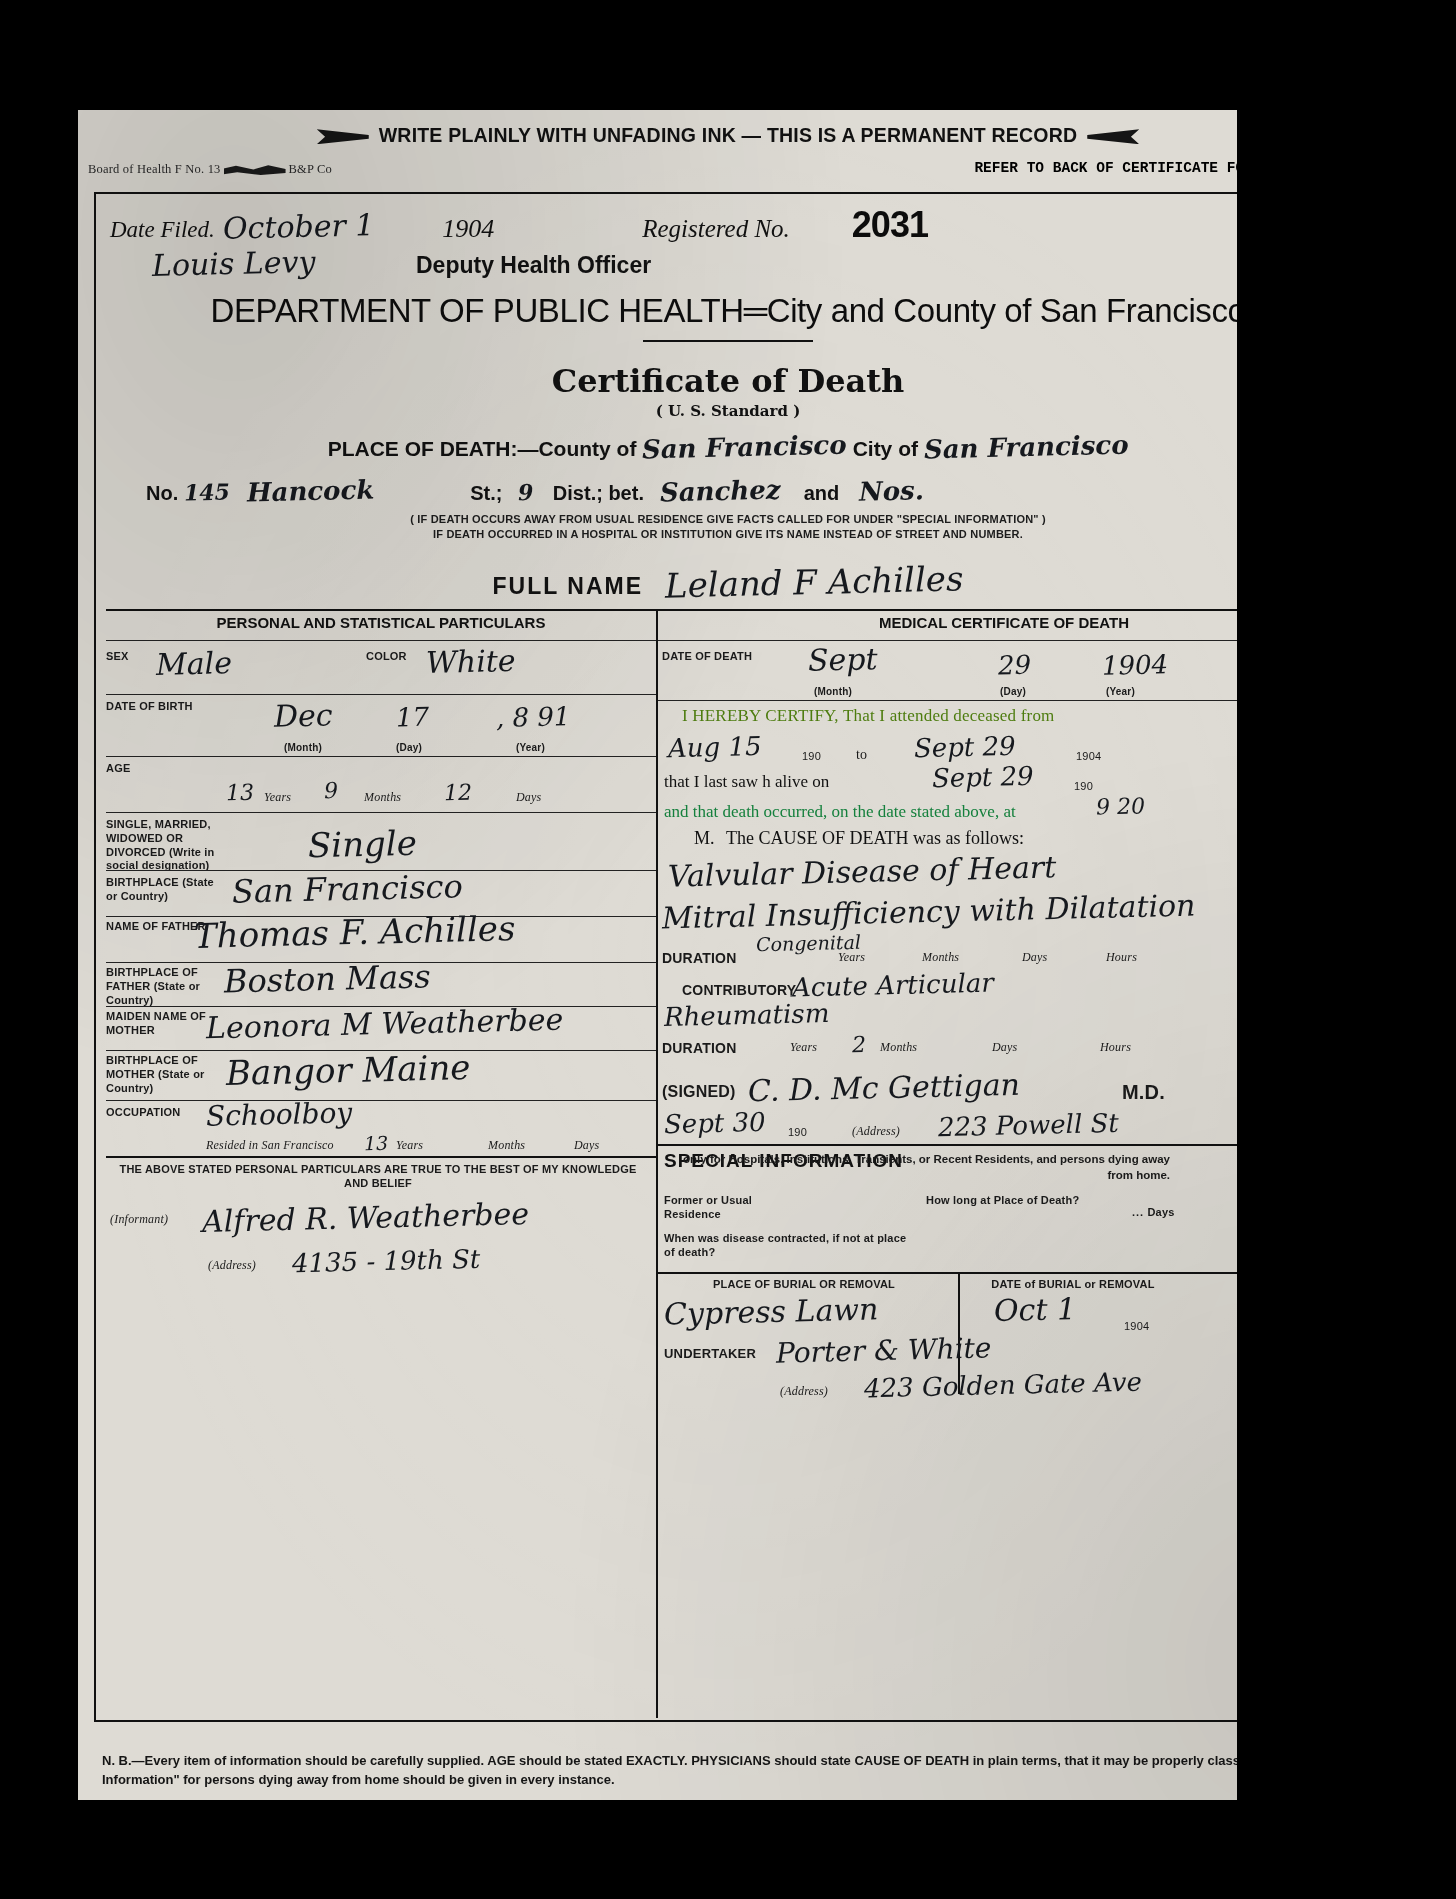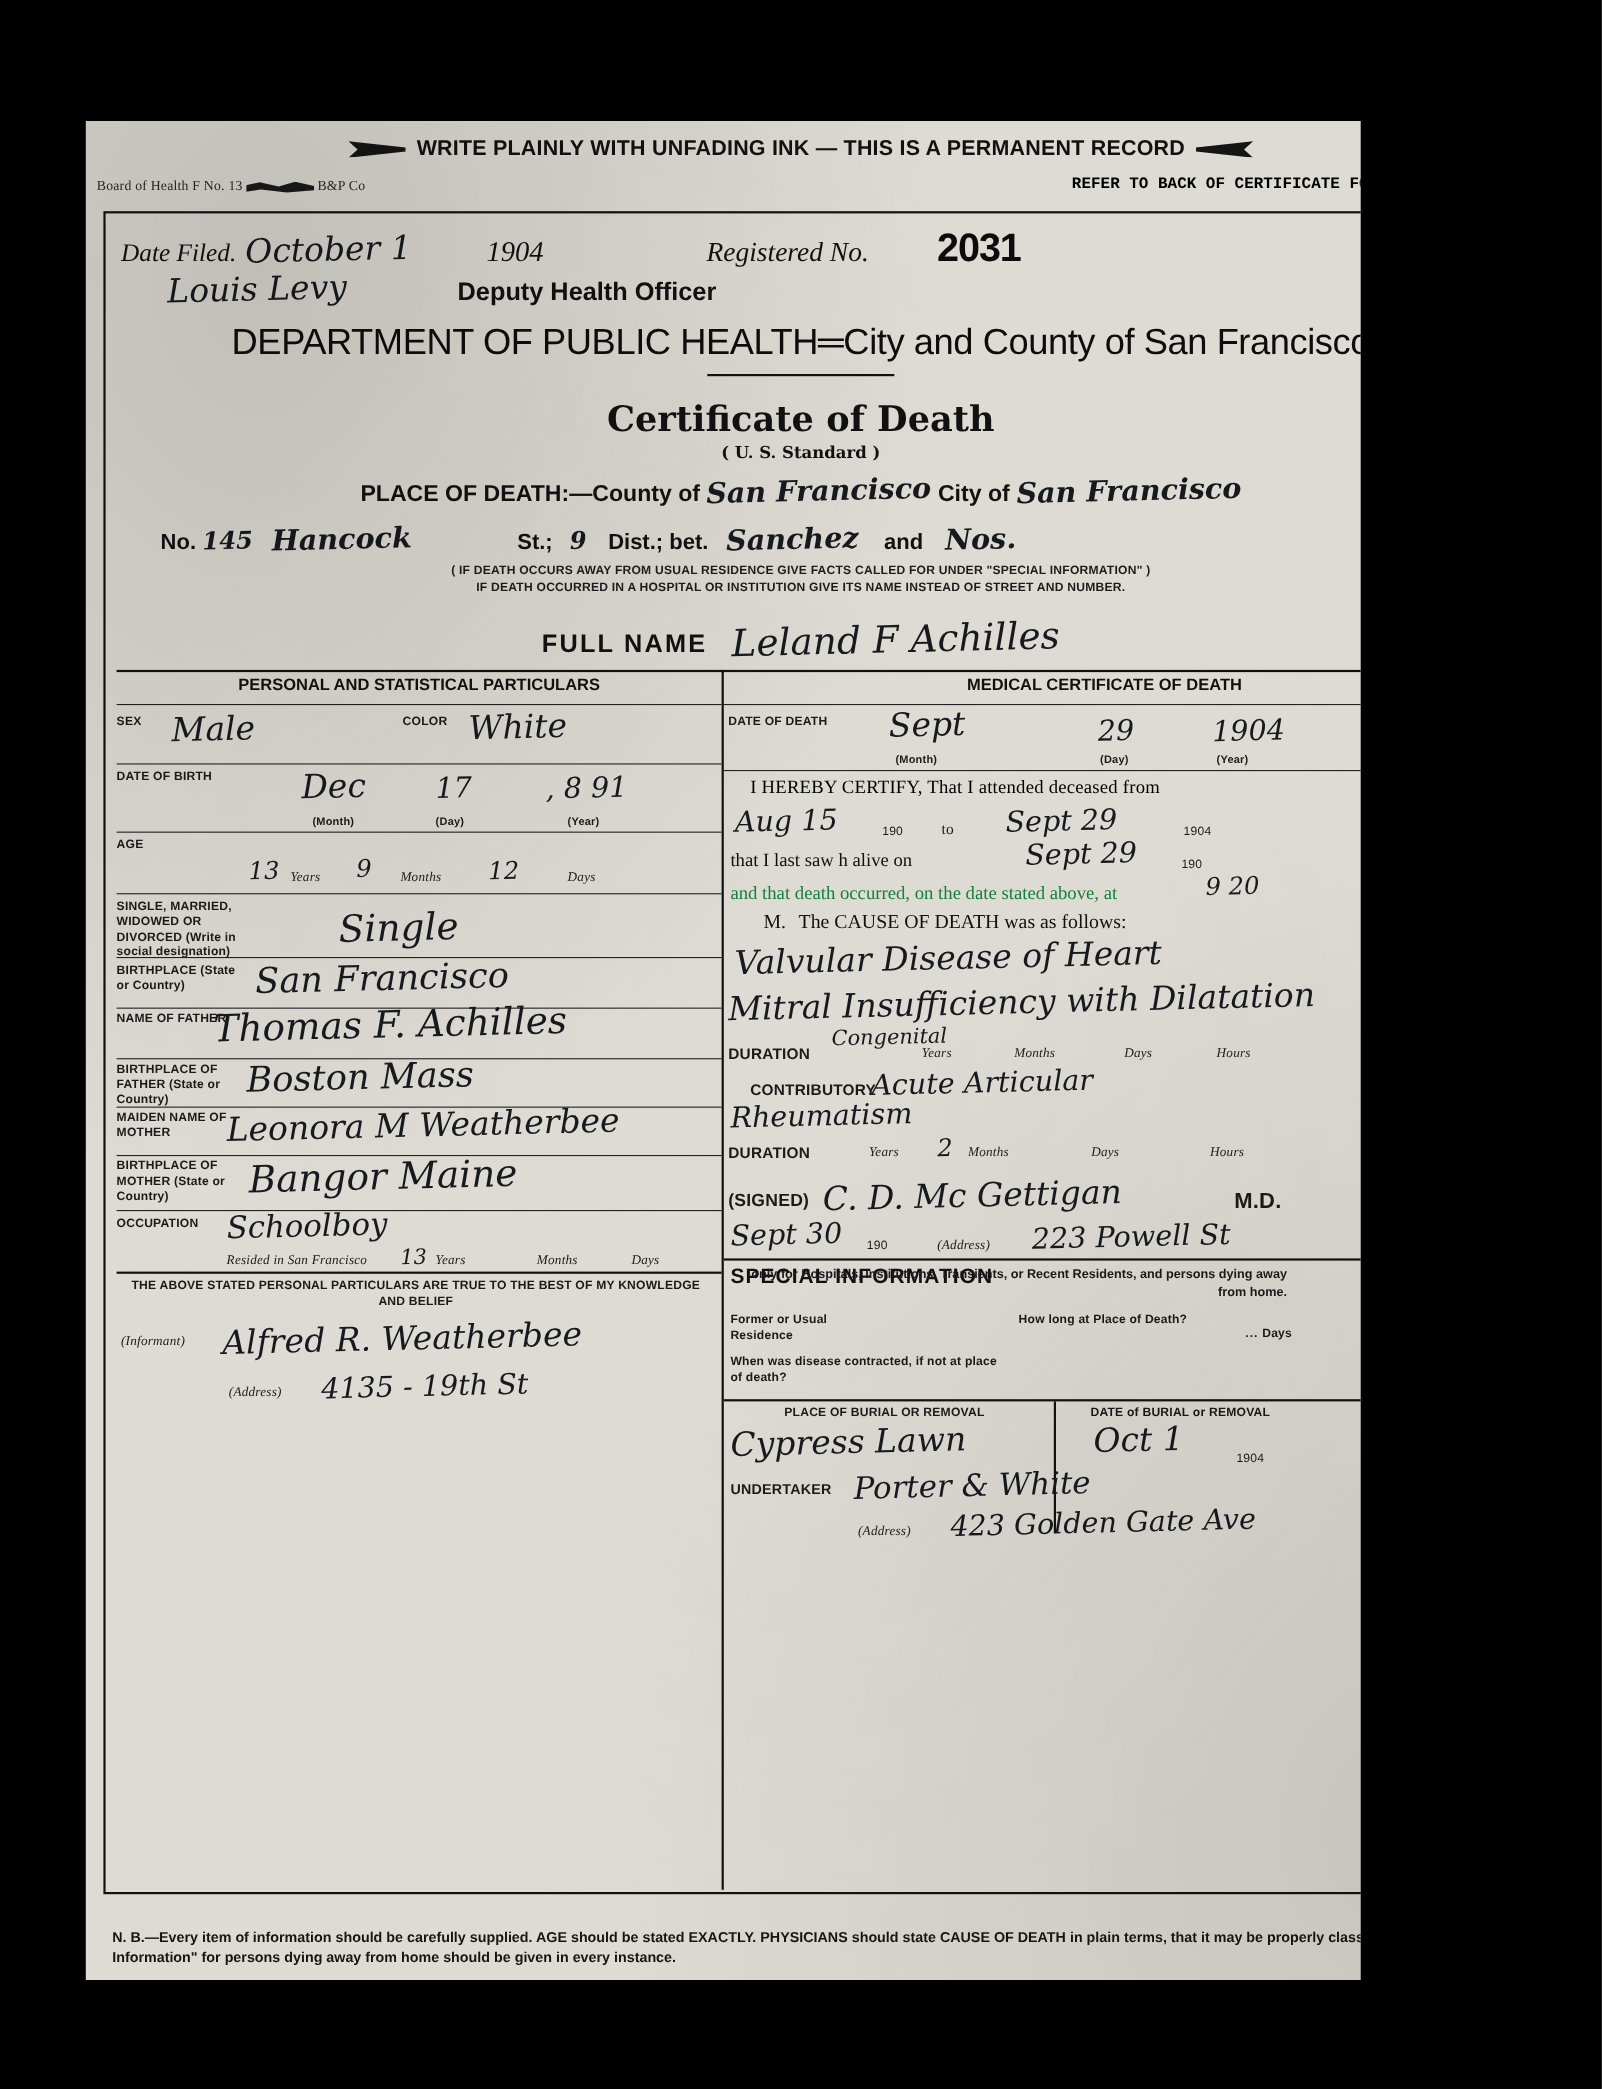--- a/index.html
+++ b/index.html
@@ -209,21 +209,21 @@
 
       <div class="fld" style="left:566px;top:456px;">DATE OF DEATH</div>
       <div class="hw w1" style="position:absolute;left:712px;top:448px;">Sept</div>
       <div class="hw w2" style="position:absolute;left:902px;top:456px;">29</div>
       <div class="hw w2" style="position:absolute;left:1006px;top:456px;">1904</div>
       <div class="fld sm" style="left:718px;top:492px;">(Month)</div>
       <div class="fld sm" style="left:904px;top:492px;">(Day)</div>
       <div class="fld sm" style="left:1010px;top:492px;">(Year)</div>
       <div class="hline" style="left:562px;right:10px;top:506px;"></div>
 
-      <div style="position:absolute;left:586px;top:512px;font-family:'Liberation Serif',serif;font-size:17px;color:#000000;letter-spacing:.2px;">I HEREBY CERTIFY, That I attended deceased from</div>
+      <div style="position:absolute;left:586px;top:512px;font-family:'Liberation Serif',serif;font-size:17px;color:#4d7c0f;letter-spacing:.2px;">I HEREBY CERTIFY, That I attended deceased from</div>
       <div class="hw w2" style="position:absolute;left:572px;top:538px;">Aug 15</div>
       <div class="fld" style="left:706px;top:556px;font-weight:normal;">190</div>
       <div class="fld" style="left:760px;top:552px;font-size:14px;font-family:'Liberation Serif',serif;font-weight:normal;">to</div>
       <div class="hw w2" style="position:absolute;left:818px;top:538px;">Sept 29</div>
       <div class="fld" style="left:980px;top:556px;font-weight:normal;">1904</div>
 
       <div style="position:absolute;left:568px;top:578px;font-family:'Liberation Serif',serif;font-size:17px;color:#111;">that I last saw h  alive on</div>
       <div class="hw w2" style="position:absolute;left:836px;top:568px;">Sept 29</div>
       <div class="fld" style="left:978px;top:586px;font-weight:normal;">190</div>
 

